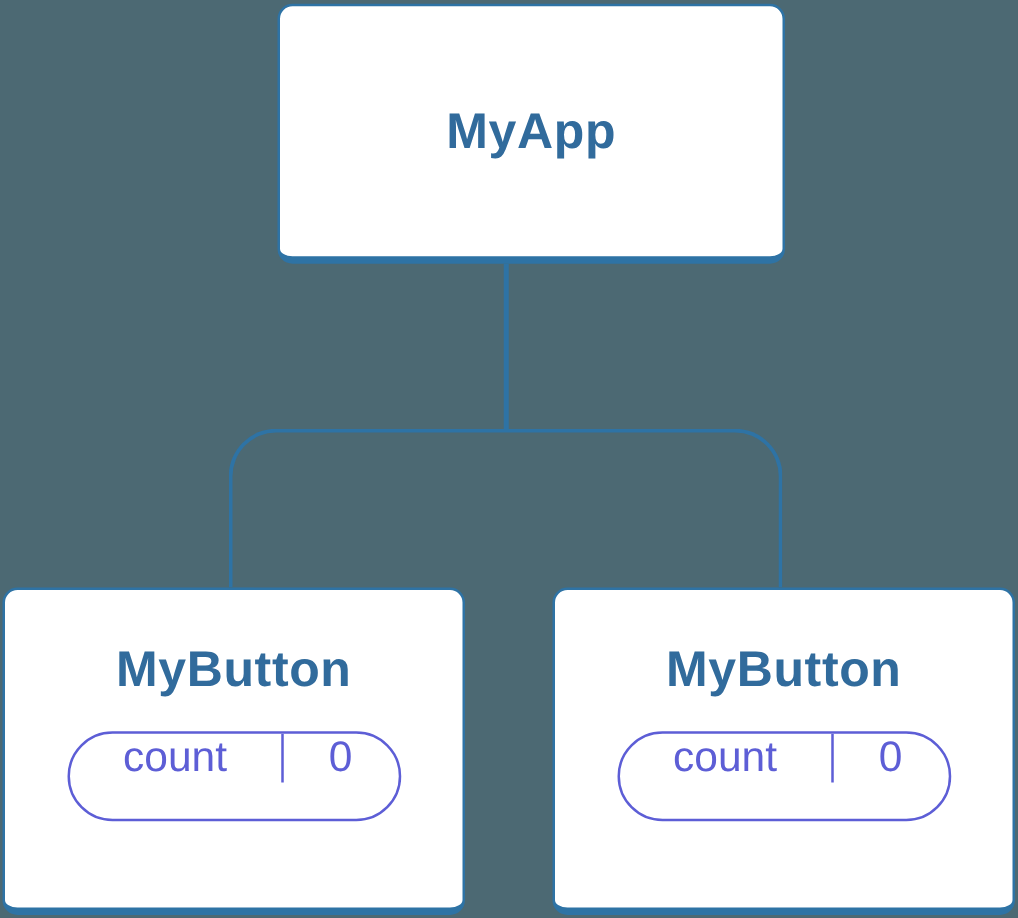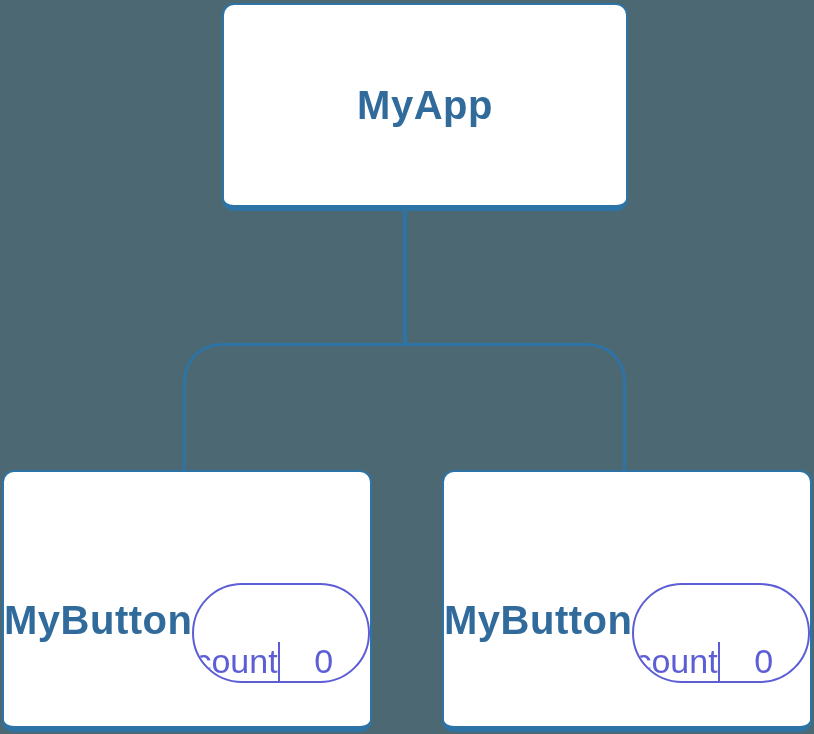--- a/index.html
+++ b/index.html
@@ -57,34 +57,34 @@
     width: 443px; height: 127px;
     border: 3px solid var(--line_blue);
     border-bottom: none;
     border-radius: 38px 38px 0 0;
   }
 
   .child-card {
     top: 470px;
     width: 370px; height: 262px;
     display: flex;
-    flex-direction: row;
+    flex-direction: column;
     align-items: center;
     padding-top: 42px;
   }
   .child-card.left  { left: 2px; }
   .child-card.right { left: 442px; }
 
   .pill {
     margin-top: 26px;
-    width: 267px; height: 100px;
+    width: 267px; height: 72px;
     border: 2px solid var(--state_purple);
     border-radius: 50px;
     display: flex;
-    align-items: flex-end;
+    align-items: flex-start;
     overflow: hidden;
     color: var(--state_purple);
     font-size: 34px;
   }
   .pill-key {
     flex: 1 1 auto;
     border-right: 2px solid var(--state_purple);
     display: flex;
     align-items: center;
     justify-content: center;

